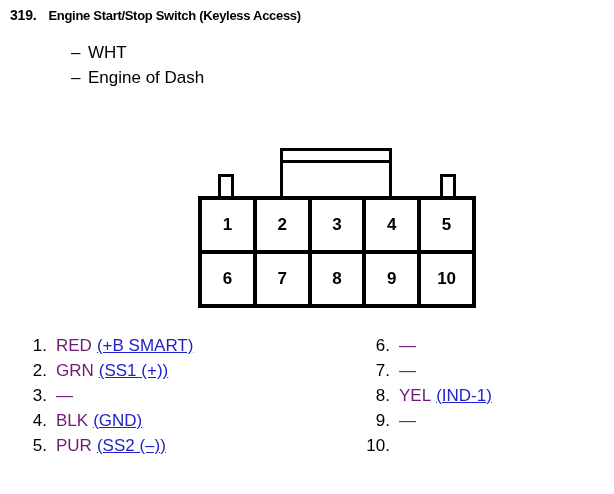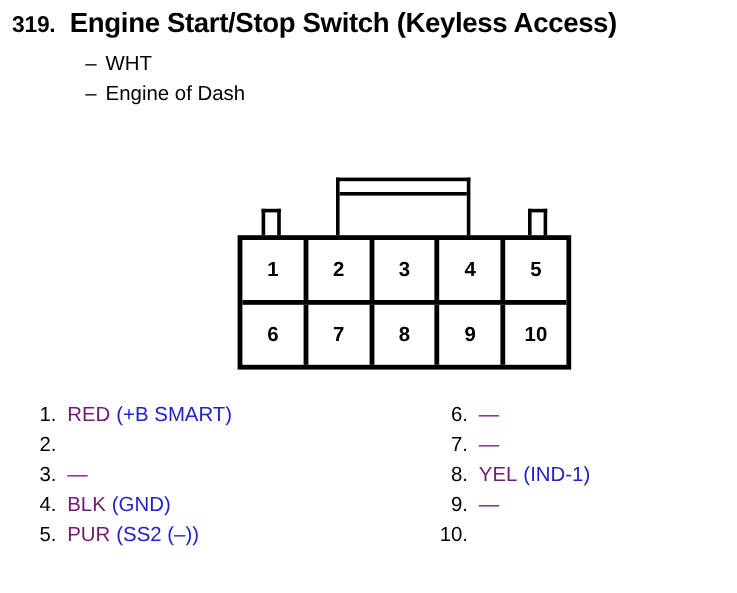--- a/index.html
+++ b/index.html
@@ -23,26 +23,26 @@
     top: 0;
     width: 614px;
   }
   #title-row {
     position: absolute;
     left: 10px;
     top: 6px;
     white-space: nowrap;
   }
   #title-number {
-    font-size: 19px;
+    font-size: 14px;
     font-weight: bold;
     letter-spacing: -0.2px;
   }
   #title-text {
-    font-size: 23px;
+    font-size: 13px;
     font-weight: bold;
     margin-left: 12px;
     letter-spacing: -0.3px;
   }
 
   #subtitle-list {
     position: absolute;
     left: 71px;
     top: 40px;
   }
@@ -160,20 +160,21 @@
   }
   .legend-body {
     margin-left: 9px;
   }
   .legend-wire {
     color: #701a75;
   }
   .legend-signal {
     color: #2222cc;
     margin-left: 5px;
+    text-decoration: underline;
   }
 </style>
 </head>
 <body>
 
 <div id="header">
   <div id="title-row">
     <span id="title-number">319.</span><span id="title-text">Engine Start/Stop Switch (Keyless Access)</span>
   </div>
 
@@ -218,20 +219,23 @@
 
   <div class="legend-col" id="legend-col-left">
     <div class="legend-item">
       <span class="legend-num">1.</span>
       <span class="legend-body">
         <span class="legend-wire">RED</span><span class="legend-signal">(+B SMART)</span>
       </span>
     </div>
     <div class="legend-item">
       <span class="legend-num">2.</span>
+      <span class="legend-body">
+        <span class="legend-wire">GRN</span><span class="legend-signal">(SS1 (+))</span>
+      </span>
     </div>
     <div class="legend-item">
       <span class="legend-num">3.</span>
       <span class="legend-body">
         <span class="legend-wire">—</span>
       </span>
     </div>
     <div class="legend-item">
       <span class="legend-num">4.</span>
       <span class="legend-body">

